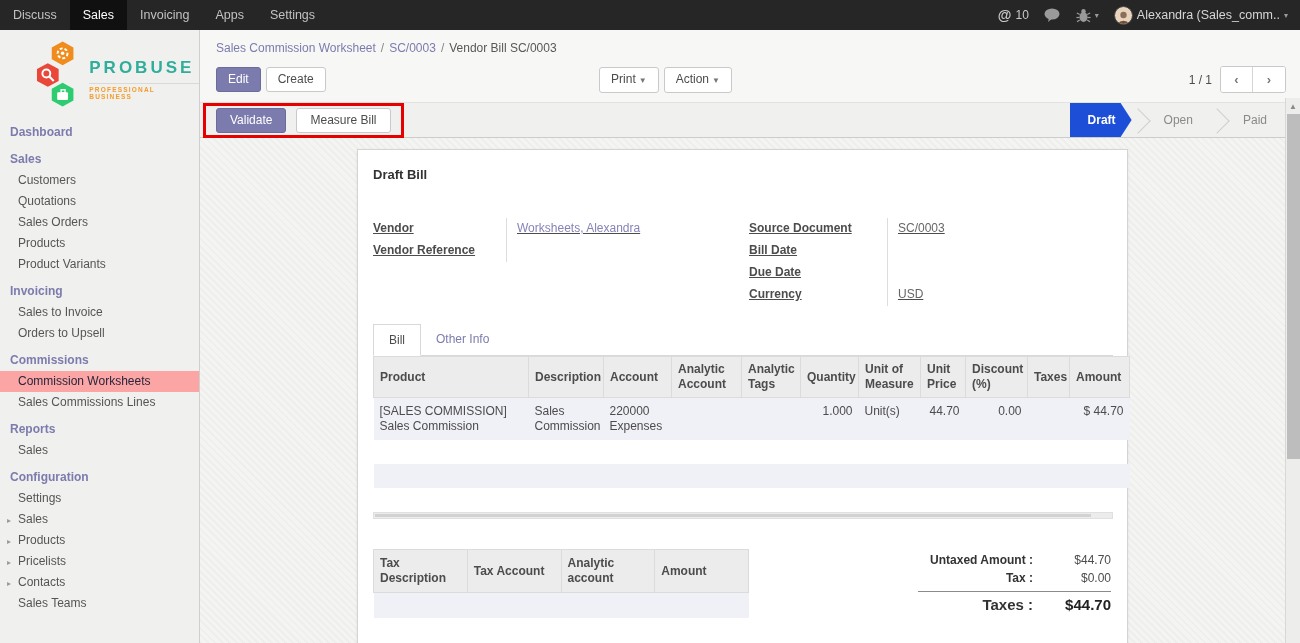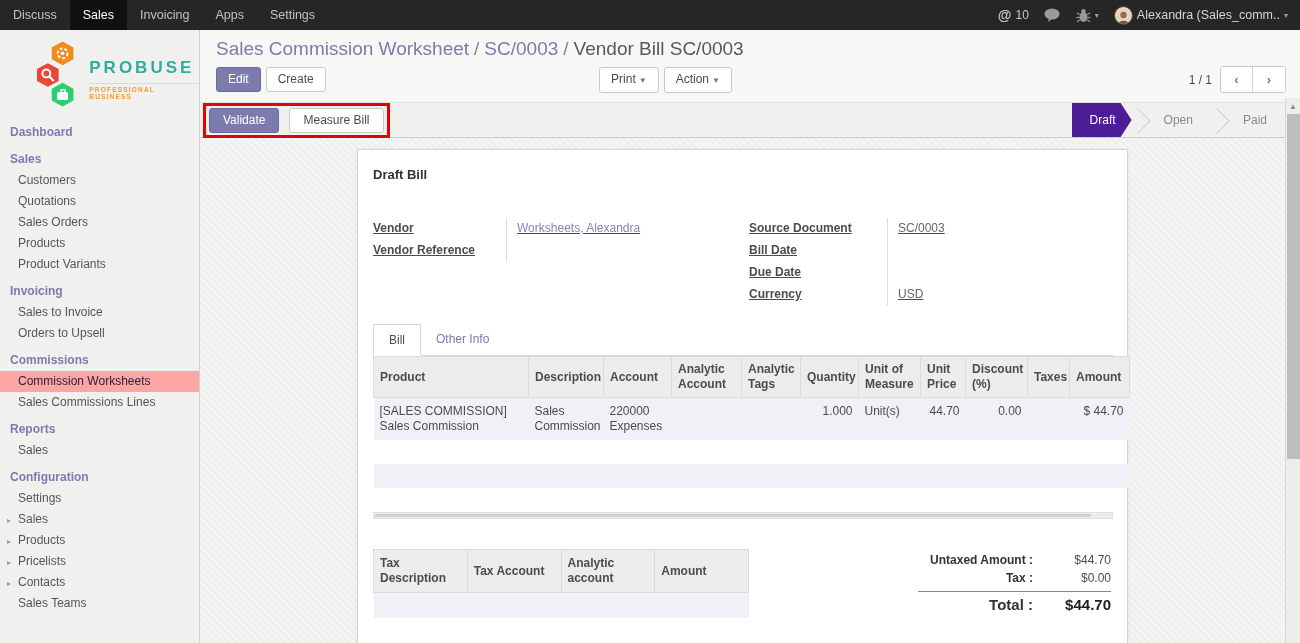--- a/index.html
+++ b/index.html
@@ -32,44 +32,44 @@
   .logo-sub { font-size:6.5px; color:#f39c2b; letter-spacing:1.2px; margin-top:2px; font-weight:bold; }
   .side-menu { padding-top:4px; }
   .side-item { padding:3px 4px 3px 18px; color:#555; cursor:pointer; line-height:15px; position:relative; }
   .side-item.primary, .side-item.section { color:#7c7bad; font-weight:bold; padding-left:10px; }
   .side-item.section { margin-top:6px; }
   .side-item.selected { background:#fca5a5; color:#26263c; }
   .side-item .exp-arrow { position:absolute; left:7px; top:4px; font-size:8px; color:#9a9a9a; }
 
   
   .control-panel { background:#f7f7f6; padding:8px 14px 9px 16px; }
-  .breadcrumb { font-size:19px; line-height:21px; color:#7c7bad; }
+  .breadcrumb { font-size:12px; line-height:21px; color:#7c7bad; }
   .breadcrumb .crumb-link { color:#7c7bad; cursor:pointer; }
   .breadcrumb .crumb-sep { color:#888; margin:0 5px; }
   .breadcrumb .crumb-current { color:#585858; }
   .cp-buttons { display:flex; align-items:center; margin-top:7px; }
   .btn { border:1px solid #c9c9c9; background:#fff; padding:4px 11px; font-size:12px; border-radius:3px; color:#4c4c4c; cursor:pointer; line-height:15px; }
   .btn + .btn { margin-left:5px; }
   .btn-primary { background:#7c7bad; border-color:#6c6b9d; color:#fff; }
   .btn-group-center { margin:0 auto; display:flex; transform:translateX(30px); }
   .btn .dd-caret { font-size:8px; color:#777; margin-left:3px; }
   .pager { display:flex; align-items:center; gap:8px; margin-left:auto; }
   .pager-text { font-size:12px; color:#4c4c4c; }
   .pager-btns { display:flex; border:1px solid #c9c9c9; border-radius:3px; overflow:hidden; }
   .pager-btn { width:32px; height:25px; background:#fff; display:flex; align-items:center; justify-content:center; color:#777; font-size:13px; font-weight:bold; cursor:pointer; }
   .pager-btn:first-child { border-right:1px solid #d5d5d5; }
 
   
   .statusbar { height:36px; background:#f0f0ee; border-top:1px solid #e2e2e0; border-bottom:1px solid #cccccb; display:flex; align-items:center; padding-right:15px; }
-  .annotation-box { border:3px solid #e60000; padding:2px 3px; display:flex; gap:5px; margin-left:3px; align-items:center; background:transparent; }
+  .annotation-box { border:3px solid #e60000; padding:2px 10px; display:flex; gap:5px; margin-left:3px; align-items:center; background:transparent; }
   .statusbar .btn { padding:4px 13px; }
   .arrow-steps { margin-left:auto; display:flex; align-items:stretch; height:100%; }
   .step { display:flex; align-items:center; padding:0 18px; color:#8a8a8a; font-size:12px; position:relative; cursor:pointer; }
-  .step.active { background:#4c1d95; color:#fff; padding:0 16px 0 18px;
-    clip-path:polygon(0 0, calc(100% - 11px) 0, 100% 50%, calc(100% - 11px) 100%, 0 100%); }
+  .step.active { background:#1d4ed8; color:#fff; padding:0 16px 0 18px;
+    clip-path:polygon(0 0, calc(100% - 11px) 0, 100% 50%, calc(100% - 11px) 100%, 0 100%);font-weight:bold; }
   .step-sep { width:14px; position:relative; }
   .step-sep::before { content:""; position:absolute; top:9px; left:-3px; width:17px; height:17px;
     border-top:1px solid #cfcfcd; border-right:1px solid #cfcfcd; transform:rotate(45deg); background:transparent; }
 
   
   .content { flex:1; background:#f4f4f2;
     background-image:repeating-linear-gradient(45deg, rgba(0,0,0,0.022) 0 2px, transparent 2px 5px);
     overflow:hidden; }
   .sheet { width:771px; margin:11px 0 0 157px; background:#fff; border:1px solid #d4d4d4; box-shadow:0 1px 3px rgba(0,0,0,.07);
     min-height:520px; padding:17px 14px 20px 15px; }
@@ -381,21 +381,21 @@
               <div class="t-row">
                 <span class="t-label">Untaxed Amount :</span>
                 <span class="t-val">$44.70</span>
               </div>
               <div class="t-row">
                 <span class="t-label">Tax :</span>
                 <span class="t-val">$0.00</span>
               </div>
               <div class="t-sep"></div>
               <div class="t-row total">
-                <span class="t-label">Total :</span>
+                <span class="t-label">Taxes :</span>
                 <span class="t-val">$44.70</span>
               </div>
             </div>
           </div>
 
         </div>
       </div>
     </div>
   </div>
 

